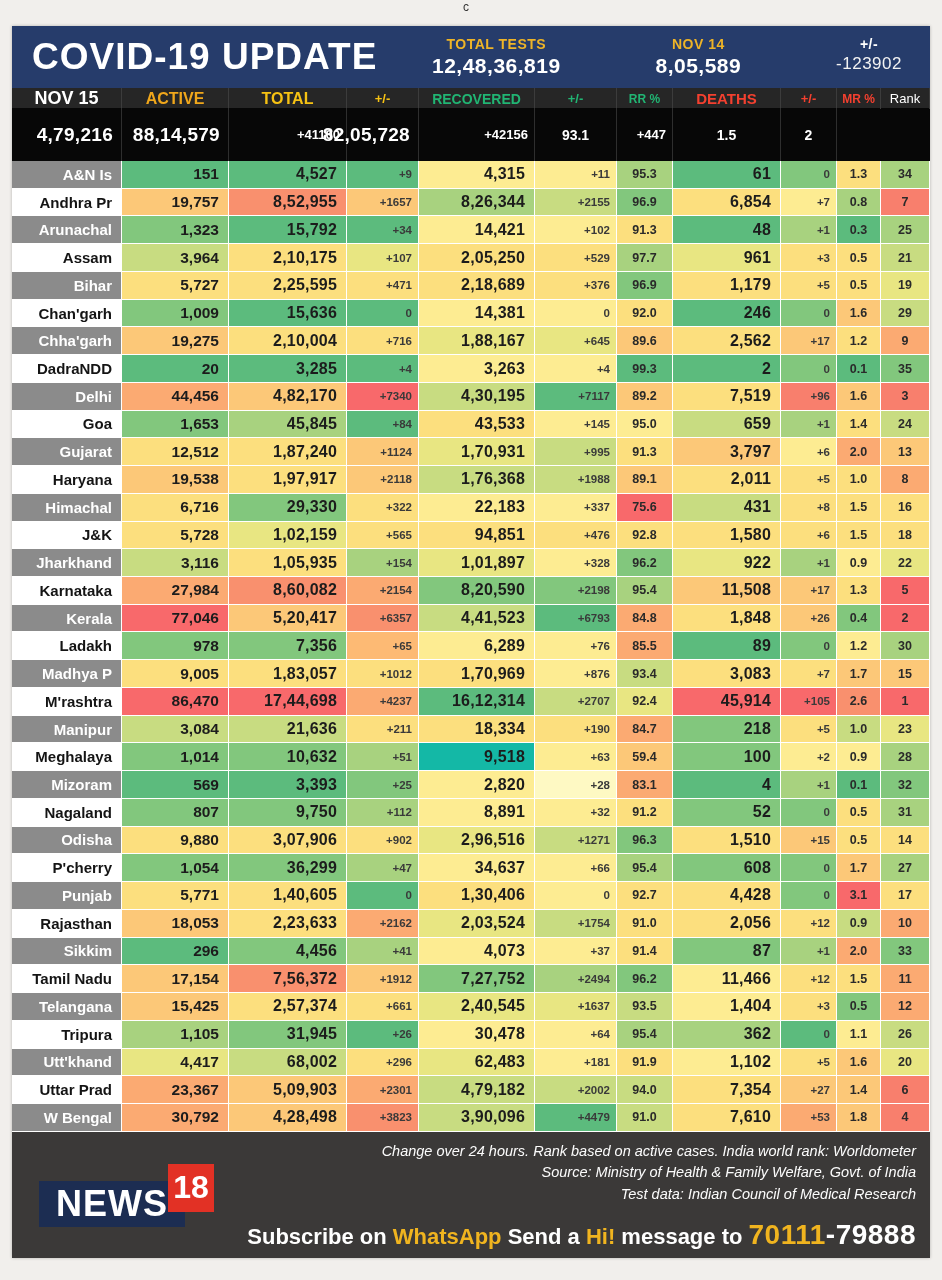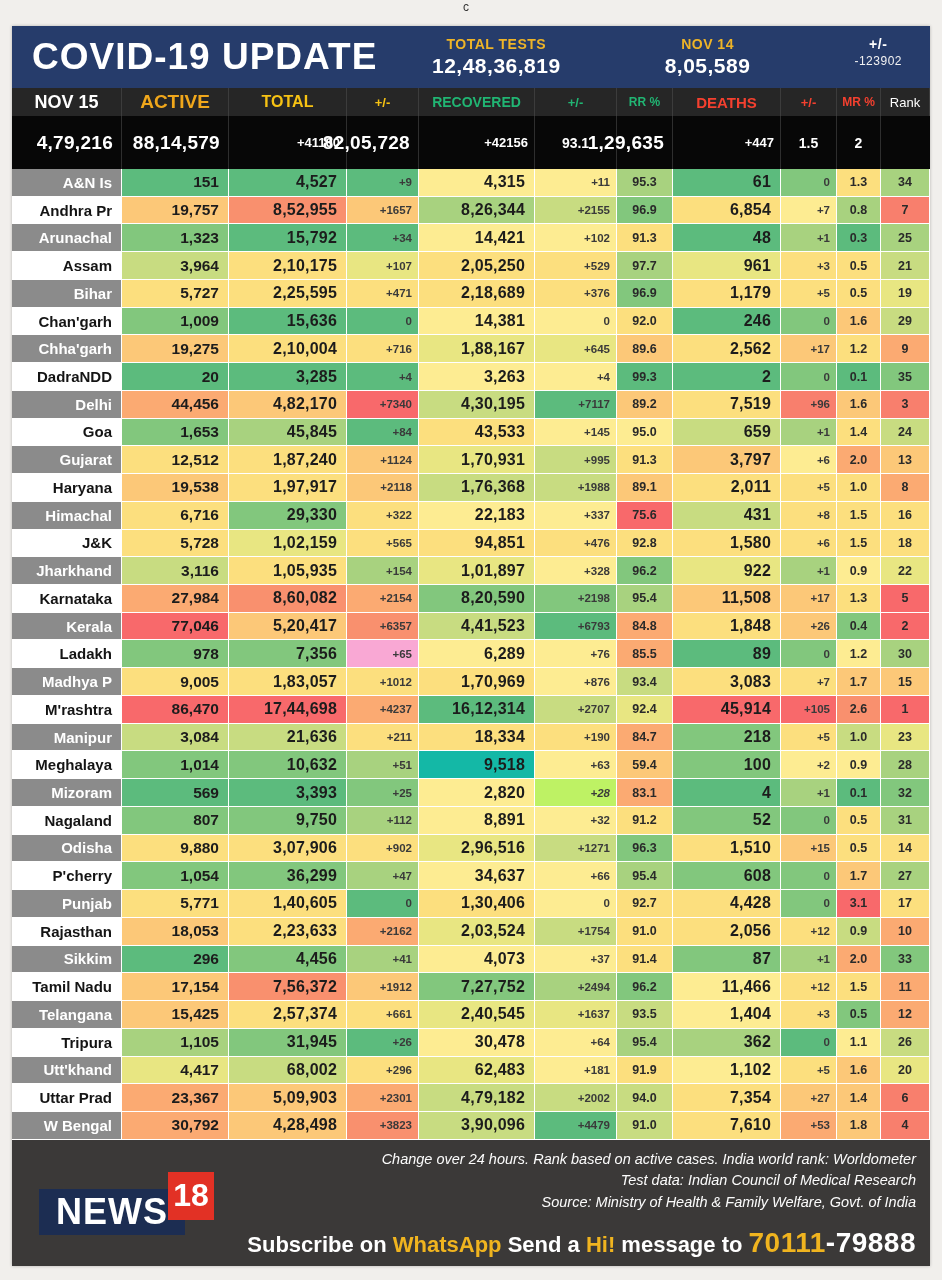--- a/index.html
+++ b/index.html
@@ -13,30 +13,30 @@
   .card{position:absolute;left:12px;top:26px;width:918px;background:#ffffff;box-shadow:0 0 3px rgba(0,0,0,.25);}
 
   
   .topbar{display:flex;align-items:center;background:#263c6b;height:62px;color:#fff;}
   .title{width:400px;padding-left:20px;font-size:37px;font-weight:bold;letter-spacing:1px;color:#fff;white-space:nowrap;}
   .stats{flex:1;display:flex;justify-content:space-between;padding-right:28px;}
   .stat{text-align:center;}
   .stat .lab{font-size:14px;font-weight:bold;color:#eeb427;letter-spacing:.5px;}
   .stat .val{font-size:21px;font-weight:bold;color:#fff;margin-top:2px;letter-spacing:.5px;}
   .stat.plain .lab{color:#fff;font-weight:bold;}
-  .stat.plain .val{font-size:12px;font-weight:normal;color:#f2f2f2;}
+  .stat.plain .val{font-size:17px;font-weight:normal;color:#f2f2f2;}
 
   
   .grid{display:grid;grid-template-columns:110px 107px 118px 72px 116px 82px 56px 108px 56px 44px 49px;}
 
   
-  .colheader{background:#262626;height:28px;}
+  .colheader{background:#262626;height:20px;}
   .colheader .hc{display:flex;align-items:center;justify-content:center;font-weight:bold;border-right:1px solid #3c3c3c;}
   .hc.date{color:#fff;font-size:18px;}
-  .hc.active{color:#f0a71b;font-size:19px;}
+  .hc.active{color:#f0a71b;font-size:16px;}
   .hc.total{color:#f6c213;font-size:16px;}
   .hc.d1{color:#f6c213;font-size:13px;}
   .hc.rec{color:#21b573;font-size:14px;}
   .hc.d2{color:#21b573;font-size:13px;}
   .hc.rr{color:#21b573;font-size:12px;}
   .hc.death{color:#f4402f;font-size:15px;}
   .hc.d3{color:#f4402f;font-size:13px;}
   .hc.mr{color:#f4402f;font-size:12px;}
   .hc.rank{color:#fff;font-size:13px;font-weight:normal;}
 
@@ -110,21 +110,20 @@
     <div class="hc rank">Rank</div>
   </div>
 
   <div class="india grid">
     <div class="big">4,79,216</div>
     <div class="big">88,14,579</div>
     <div class="sm">+41100</div>
     <div class="big">82,05,728</div>
     <div class="sm">+42156</div>
     <div class="md">93.1</div>
-    <div class="big">1,29,635</div>
     <div class="sm">+447</div>
     <div class="md">1.5</div>
     <div class="md">2</div>
   </div>
 
   <div id="rows">
       <div class="trow grid">
         <div class="cell state dark">A&amp;N Is</div>
         <div class="cell num" style="background: rgb(92, 187, 125);">151</div>
         <div class="cell numh" style="background: rgb(92, 187, 125);">4,527</div>
@@ -342,21 +341,21 @@
         <div class="cell pct" style="background: rgb(251, 170, 114);">84.8</div>
         <div class="cell numh" style="background: rgb(252, 223, 126);">1,848</div>
         <div class="cell delta" style="background: rgb(252, 200, 120);">+26</div>
         <div class="cell pct" style="background: rgb(130, 199, 125);">0.4</div>
         <div class="cell pct" style="background: rgb(248, 105, 107);">2</div>
       </div>
       <div class="trow grid">
         <div class="cell state light">Ladakh</div>
         <div class="cell num" style="background: rgb(130, 199, 125);">978</div>
         <div class="cell numh" style="background: rgb(130, 199, 125);">7,356</div>
-        <div class="cell delta" style="background: #f9a8d4;">+65</div>
+        <div class="cell delta" style="background: #fdba74;">+65</div>
         <div class="cell numh" style="background: rgb(253, 236, 146);">6,289</div>
         <div class="cell delta" style="background: rgb(253, 236, 146);">+76</div>
         <div class="cell pct" style="background: rgb(251, 170, 114);">85.5</div>
         <div class="cell numh" style="background: rgb(92, 187, 125);">89</div>
         <div class="cell delta" style="background: rgb(130, 199, 125);">0</div>
         <div class="cell pct" style="background: rgb(253, 236, 146);">1.2</div>
         <div class="cell pct" style="background: rgb(168, 210, 127);">30</div>
       </div>
       <div class="trow grid">
         <div class="cell state dark">Madhya P</div>
@@ -409,21 +408,21 @@
         <div class="cell delta" style="background: rgb(253, 236, 146);">+2</div>
         <div class="cell pct" style="background: rgb(253, 236, 146);">0.9</div>
         <div class="cell pct" style="background: rgb(168, 210, 127);">28</div>
       </div>
       <div class="trow grid">
         <div class="cell state dark">Mizoram</div>
         <div class="cell num" style="background: rgb(92, 187, 125);">569</div>
         <div class="cell numh" style="background: rgb(92, 187, 125);">3,393</div>
         <div class="cell delta" style="background: rgb(130, 199, 125);">+25</div>
         <div class="cell numh" style="background: rgb(253, 236, 146);">2,820</div>
-        <div class="cell delta" style="background: #bef264; font-style: italic;">+28</div>
+        <div class="cell delta" style="background: #fef9c3;">+28</div>
         <div class="cell pct" style="background: rgb(251, 170, 114);">83.1</div>
         <div class="cell numh" style="background: rgb(92, 187, 125);">4</div>
         <div class="cell delta" style="background: rgb(168, 210, 127);">+1</div>
         <div class="cell pct" style="background: rgb(92, 187, 125);">0.1</div>
         <div class="cell pct" style="background: rgb(130, 199, 125);">32</div>
       </div>
       <div class="trow grid">
         <div class="cell state light">Nagaland</div>
         <div class="cell num" style="background: rgb(130, 199, 125);">807</div>
         <div class="cell numh" style="background: rgb(130, 199, 125);">9,750</div>
@@ -581,21 +580,21 @@
       </div>
     </div>
 
   <div class="footer">
     <div class="logo">
       <div class="news">NEWS</div>
       <div class="n18">18</div>
     </div>
     <div class="notes">
       <div>Change over 24 hours. Rank based on active cases. India world rank: Worldometer</div>
+      <div>Source: Ministry of Health &amp; Family Welfare, Govt. of India</div>
       <div>Test data: Indian Council of Medical Research</div>
-      <div>Source: Ministry of Health &amp; Family Welfare, Govt. of India</div>
     </div>
     <div class="subscribe">
       <span>Subscribe on </span><span class="gold">WhatsApp</span><span> Send a </span><span class="gold">Hi!</span><span> message to </span><span class="gold num">70111</span><span class="num">-79888</span>
     </div>
   </div>
 
 </div>
 
 </body></html>

